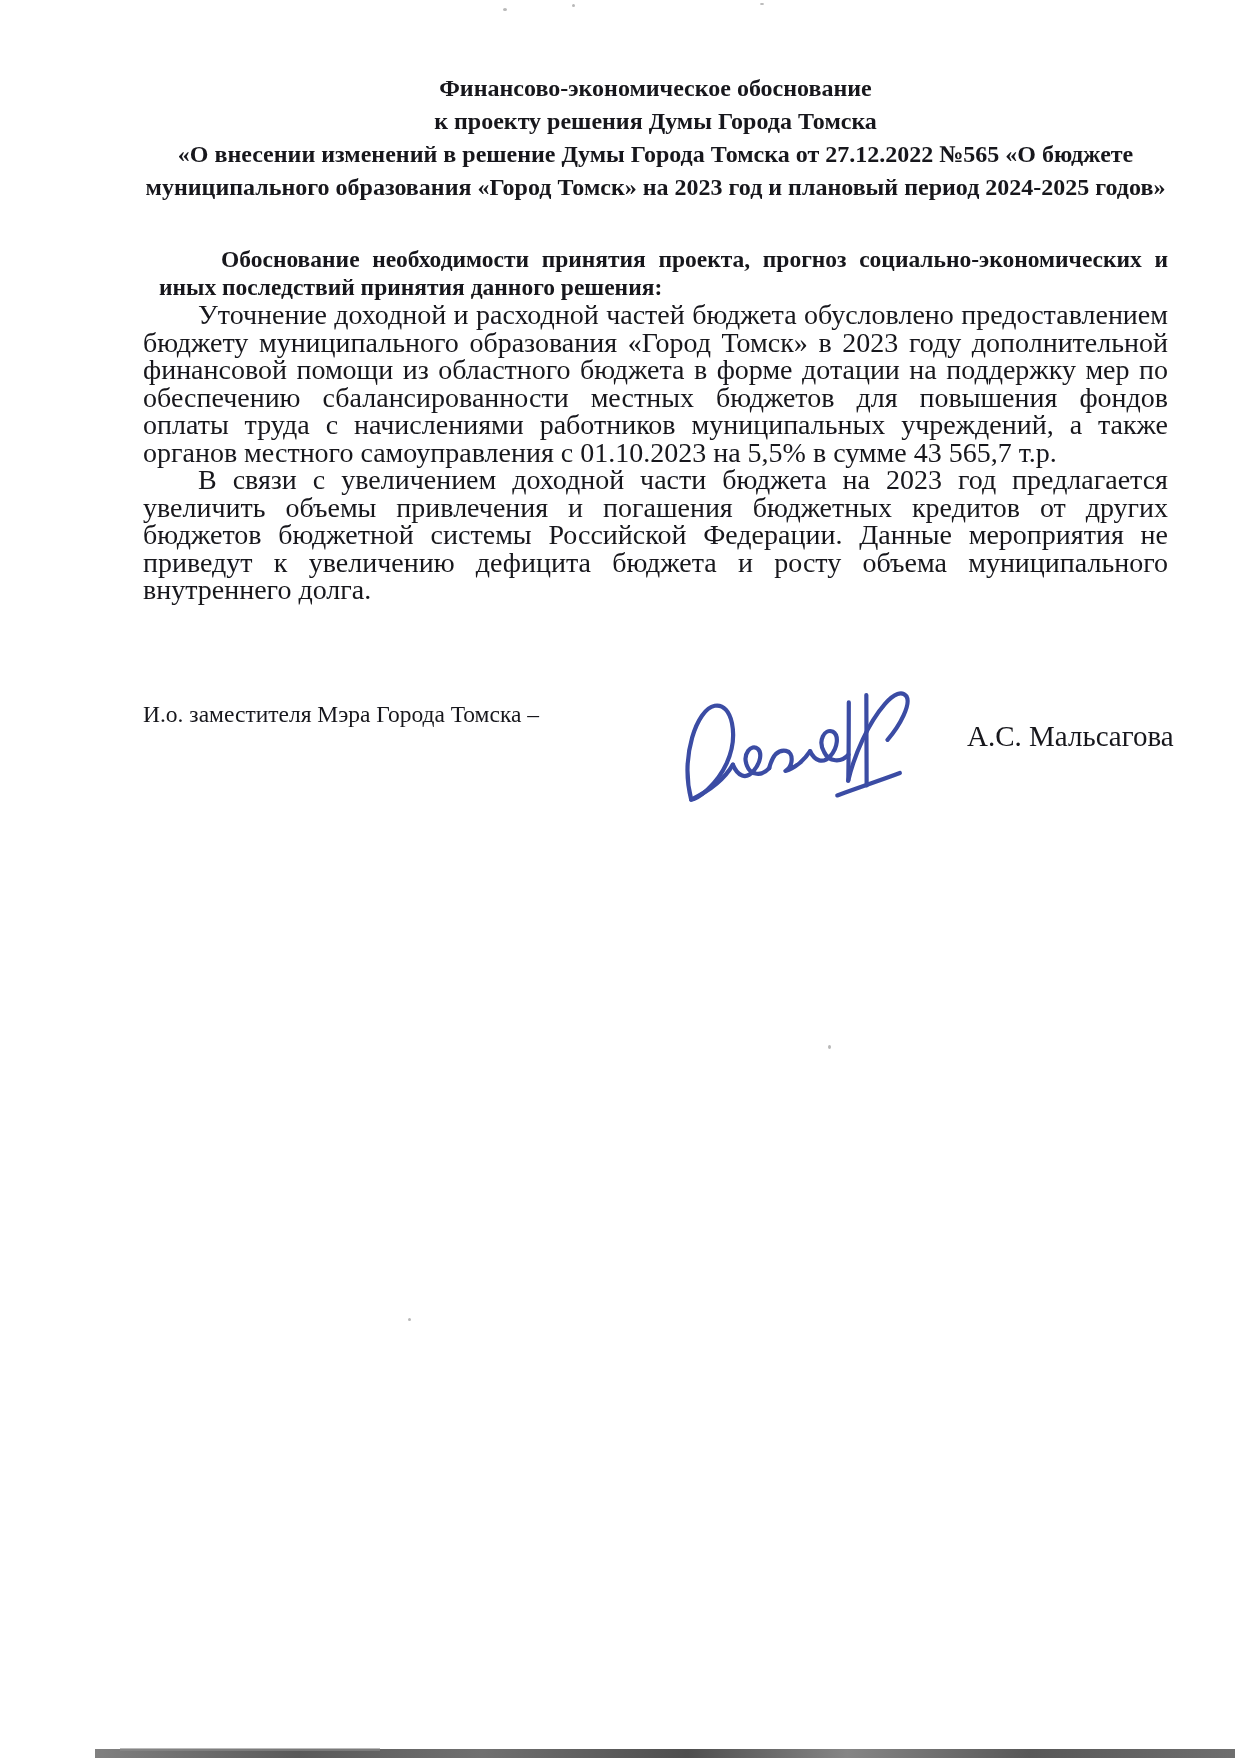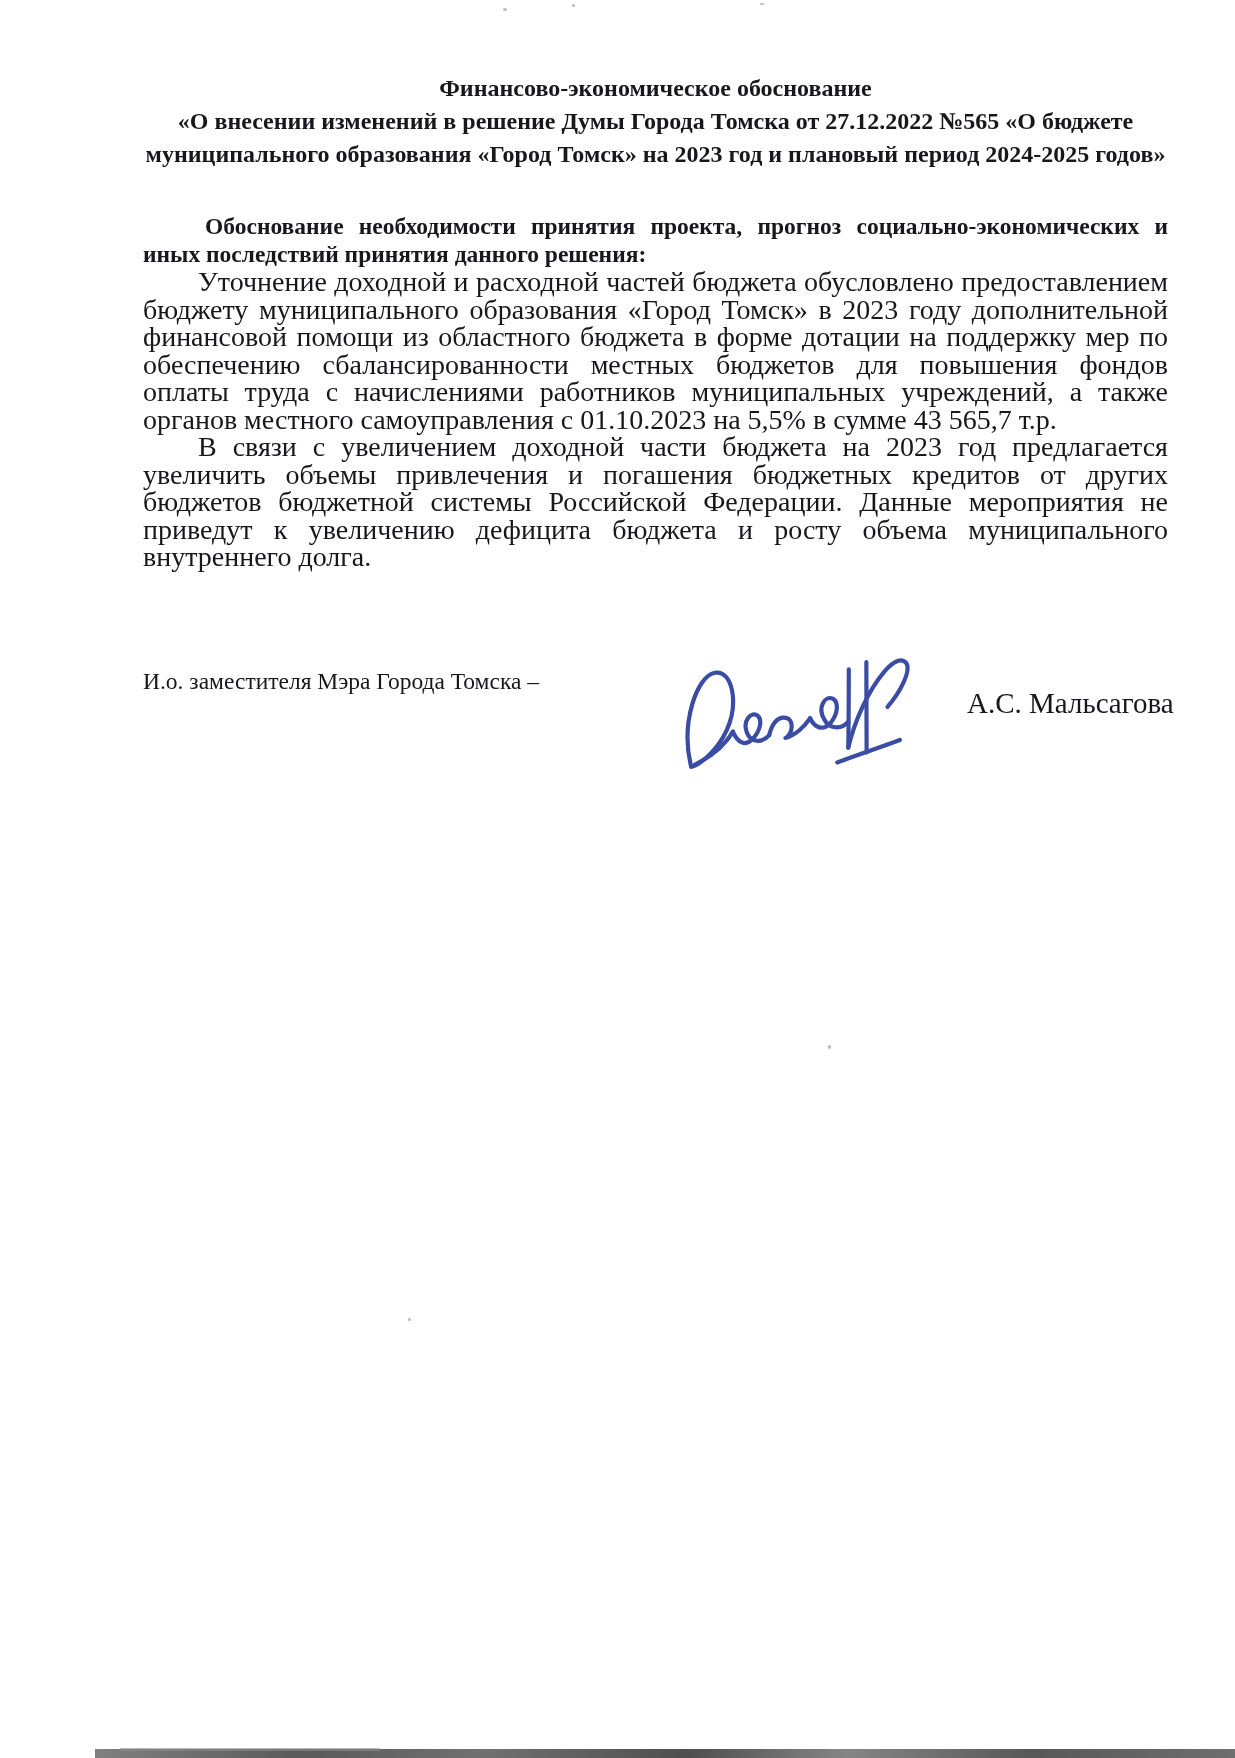--- a/index.html
+++ b/index.html
@@ -25,21 +25,21 @@
   }
   .title-block {
     margin-top: 72px;
     text-align: center;
     font-weight: bold;
     font-size: 24px;
     line-height: 33px;
   }
   .title-line { margin: 0; }
   .lead-heading {
-    margin: 42px 0 0 0;
+    margin: 42px 0 0 16px;
     font-weight: bold;
     font-size: 23.5px;
     line-height: 27.5px;
     text-align: justify;
     text-indent: 62px;
   }
   .body-paragraph {
     margin: 0;
     font-size: 28px;
     line-height: 27.5px;
@@ -101,20 +101,21 @@
 </style>
 </head>
 <body>
 
 <div class="page">
 
   <div class="content">
 
     <div class="title-block">
       <p class="title-line">Финансово-экономическое обоснование</p>
+      <p class="title-line">к проекту решения Думы Города Томска</p>
       <p class="title-line">«О внесении изменений в решение Думы Города Томска от 27.12.2022 №565 «О бюджете муниципального образования «Город Томск» на 2023 год и плановый период 2024-2025 годов»</p>
     </div>
 
     <p class="lead-heading">Обоснование необходимости принятия проекта, прогноз социально-экономических и иных последствий принятия данного решения:</p>
 
     <p class="body-paragraph">Уточнение доходной и расходной частей бюджета обусловлено предоставлением бюджету муниципального образования «Город Томск» в 2023 году дополнительной финансовой помощи из областного бюджета в форме дотации на поддержку мер по обеспечению сбалансированности местных бюджетов для повышения фондов оплаты труда с начислениями работников муниципальных учреждений, а также органов местного самоуправления с 01.10.2023 на 5,5% в сумме 43 565,7 т.р.</p>
     <p class="body-paragraph">В связи с увеличением доходной части бюджета на 2023 год предлагается увеличить объемы привлечения и погашения бюджетных кредитов от других бюджетов бюджетной системы Российской Федерации. Данные мероприятия не приведут к увеличению дефицита бюджета и росту объема муниципального внутреннего долга.</p>
 
     <div class="signature-row">
       <div class="signature-position">

